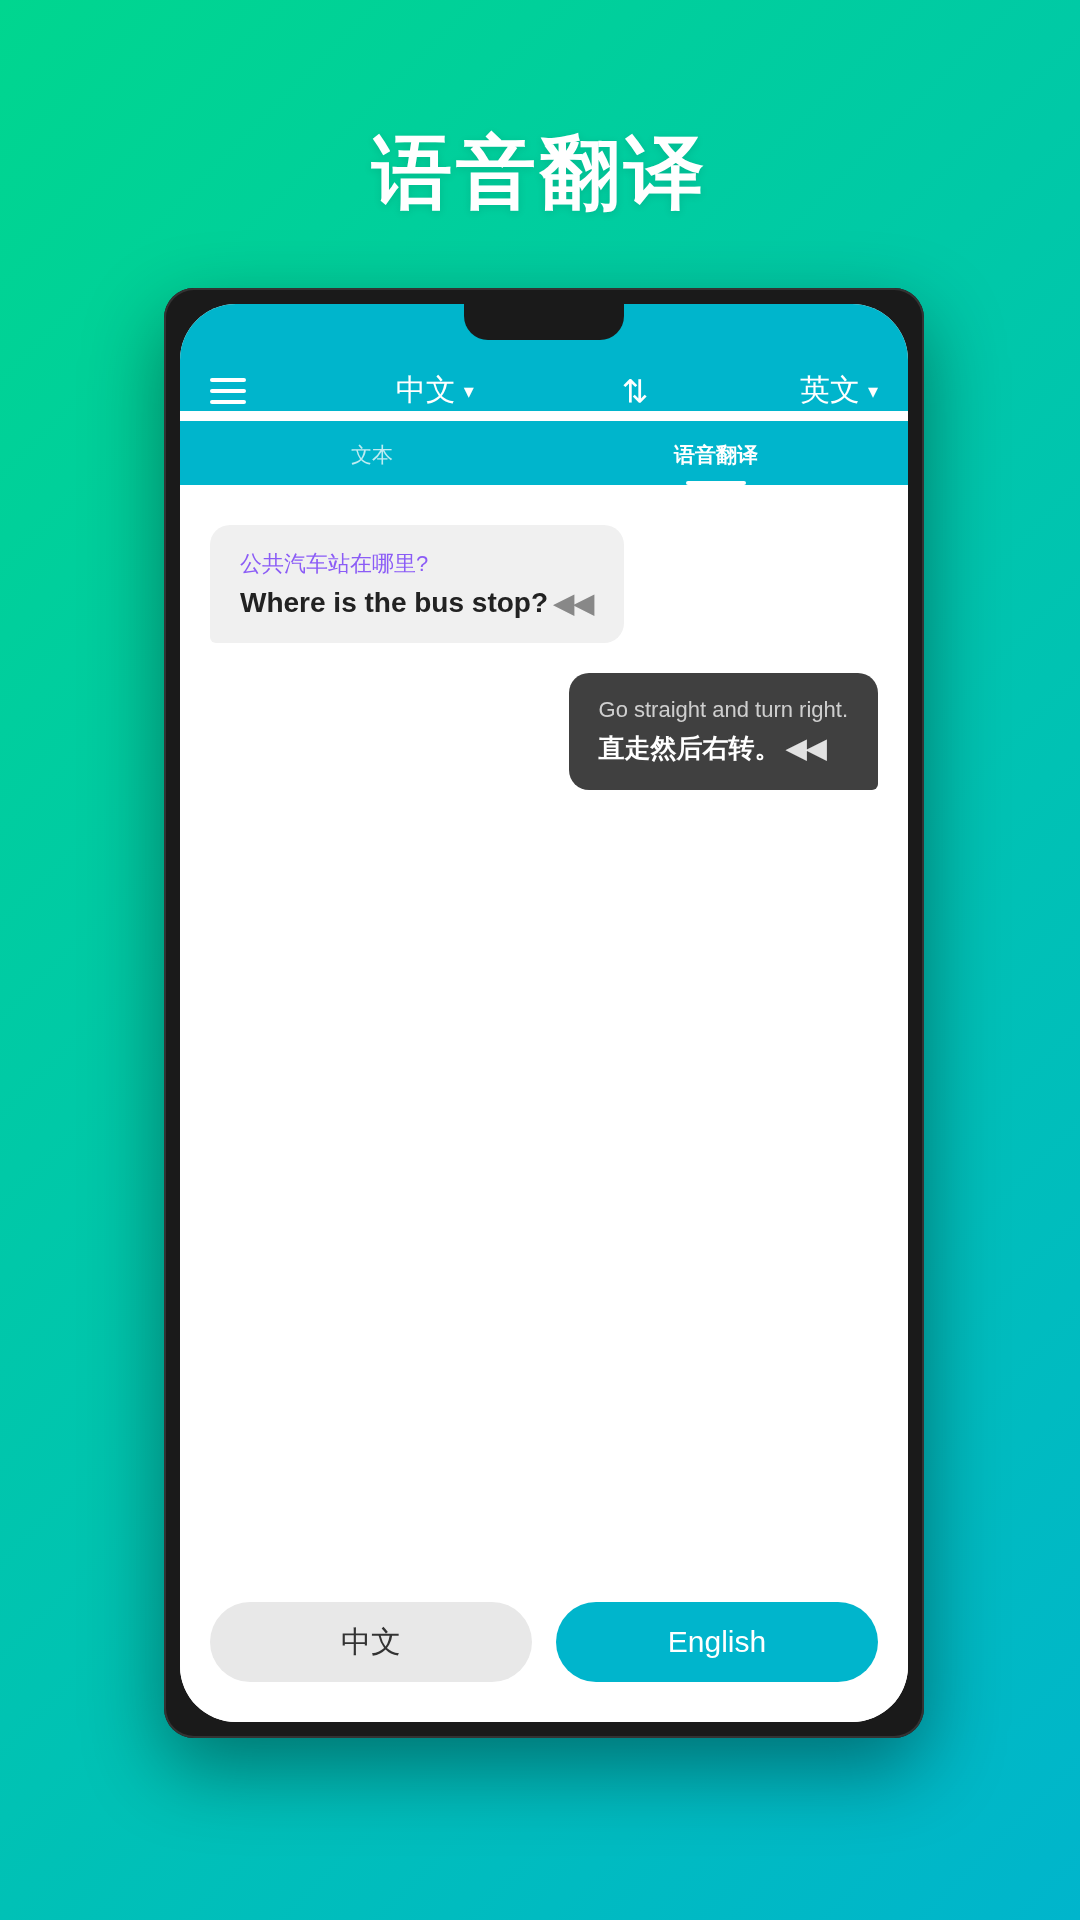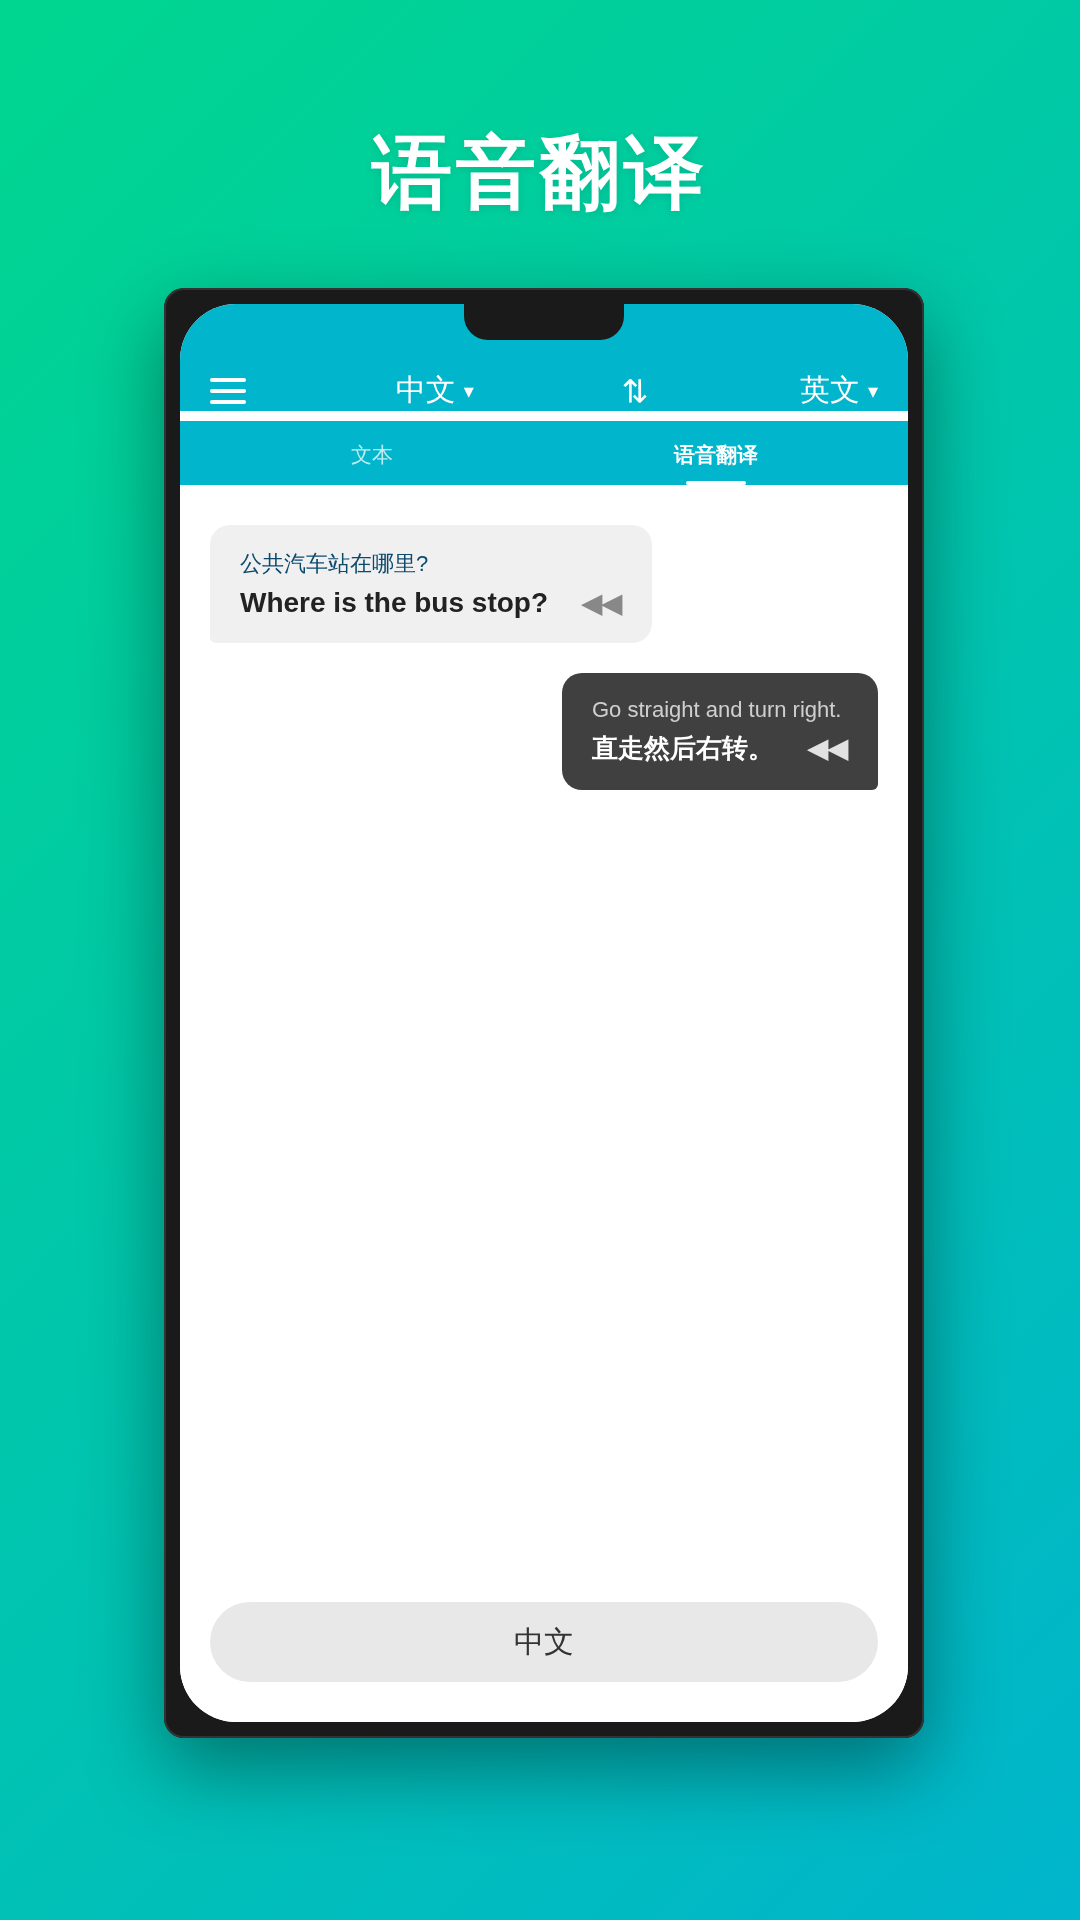--- a/index.html
+++ b/index.html
@@ -23,21 +23,21 @@
       margin-bottom: 60px;
       text-shadow: 0 2px 8px rgba(0,0,0,0.1);
       letter-spacing: 4px;
     }
 
     
     .phone-frame {
       width: 760px;
       height: 1450px;
       background: #1a1a1a;
-      border-radius: 20px;
+      border-radius: 30px;
       padding: 16px;
       box-shadow: 0 30px 80px rgba(0,0,0,0.4), inset 0 0 0 2px #333;
       position: relative;
       display: flex;
       flex-direction: column;
       margin-left: 8px;
     }
 
     .phone-screen {
       flex: 1;
@@ -181,32 +181,32 @@
     }
 
     .bubble-right {
       background: #404040;
       border-radius: 20px 20px 6px 20px;
       padding: 24px 30px;
       max-width: 72%;
     }
 
     .bubble-original {
-      color: #0c4a6e;
+      color: #8b5cf6;
       font-size: 22px;
       margin-bottom: 8px;
     }
 
     .bubble-translation {
       color: #222;
       font-size: 28px;
       font-weight: 600;
       display: flex;
       align-items: center;
-      gap: 28px;
+      gap: 0;
       text-align: right;
     }
 
     .bubble-right .bubble-original {
       color: rgba(255,255,255,0.75);
       font-size: 22px;
     }
 
     .bubble-right .bubble-translation {
       color: white;
@@ -315,16 +315,17 @@
             <span>直走然后右转。</span>
             <span class="sound-icon-white">◀◀</span>
           </div>
         </div>
       </div>
 
     </div>
 
     <div class="bottom-bar">
       <button class="btn-chinese">中文</button>
+      <button class="btn-english">English</button>
     </div>
 
   </div>
 </div>
 
 </body></html>

